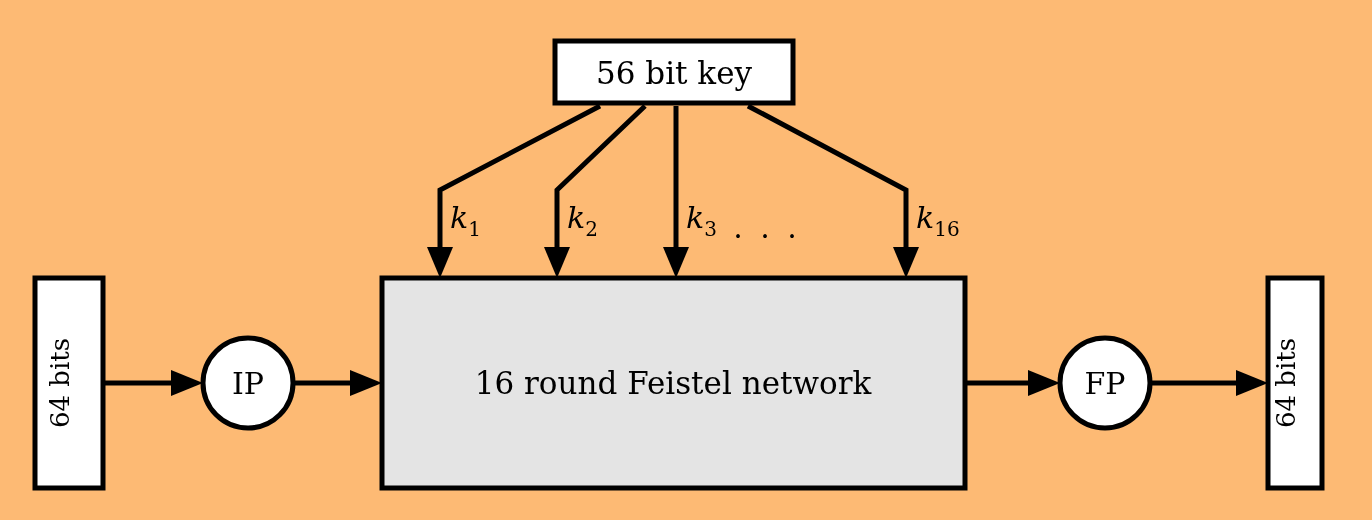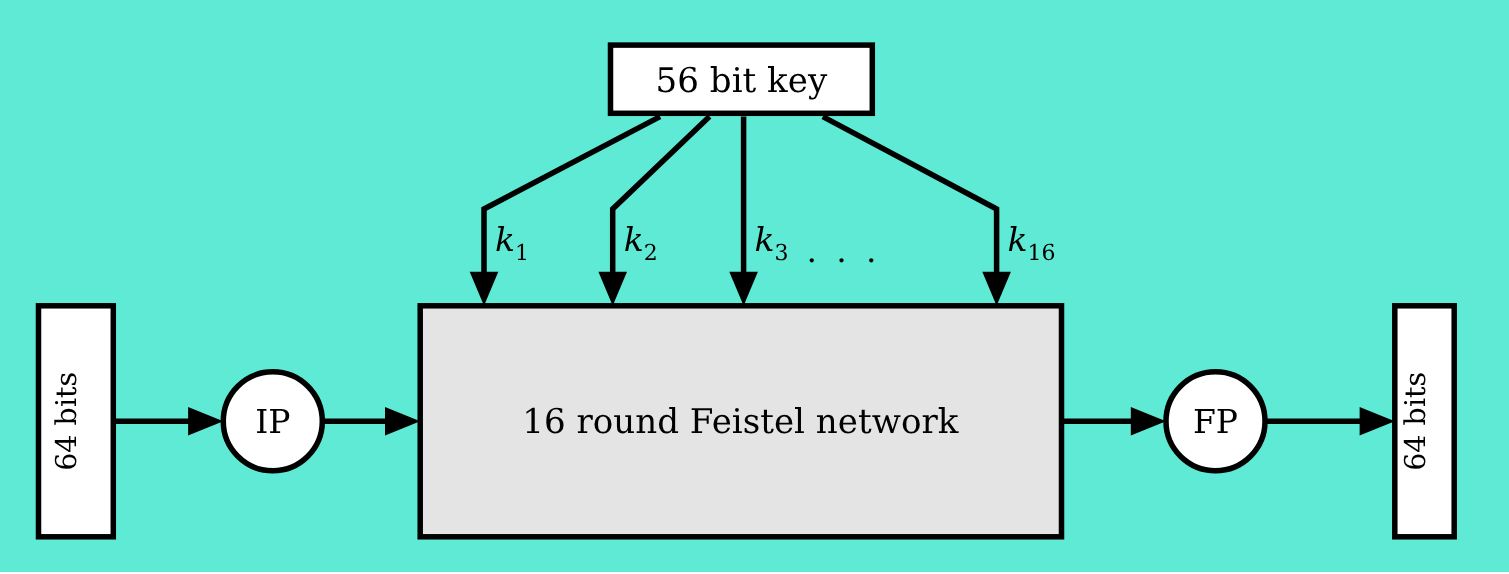--- a/index.html
+++ b/index.html
@@ -11,21 +11,21 @@
   body {
     width: 1372px;
     height: 522px;
     font-family: "DejaVu Serif", "Liberation Serif", serif;
     overflow: hidden;
   }
   #diagram-root {
     position: relative;
     width: 1372px;
     height: 520px;
-    background: #5eead4;
+    background: #fdba74;
   }
   svg#des-diagram {
     display: block;
     width: 1372px;
     height: 522px;
   }
   .box-stroke {
     stroke: #000000;
     stroke-width: 5;
     stroke-linejoin: miter;

